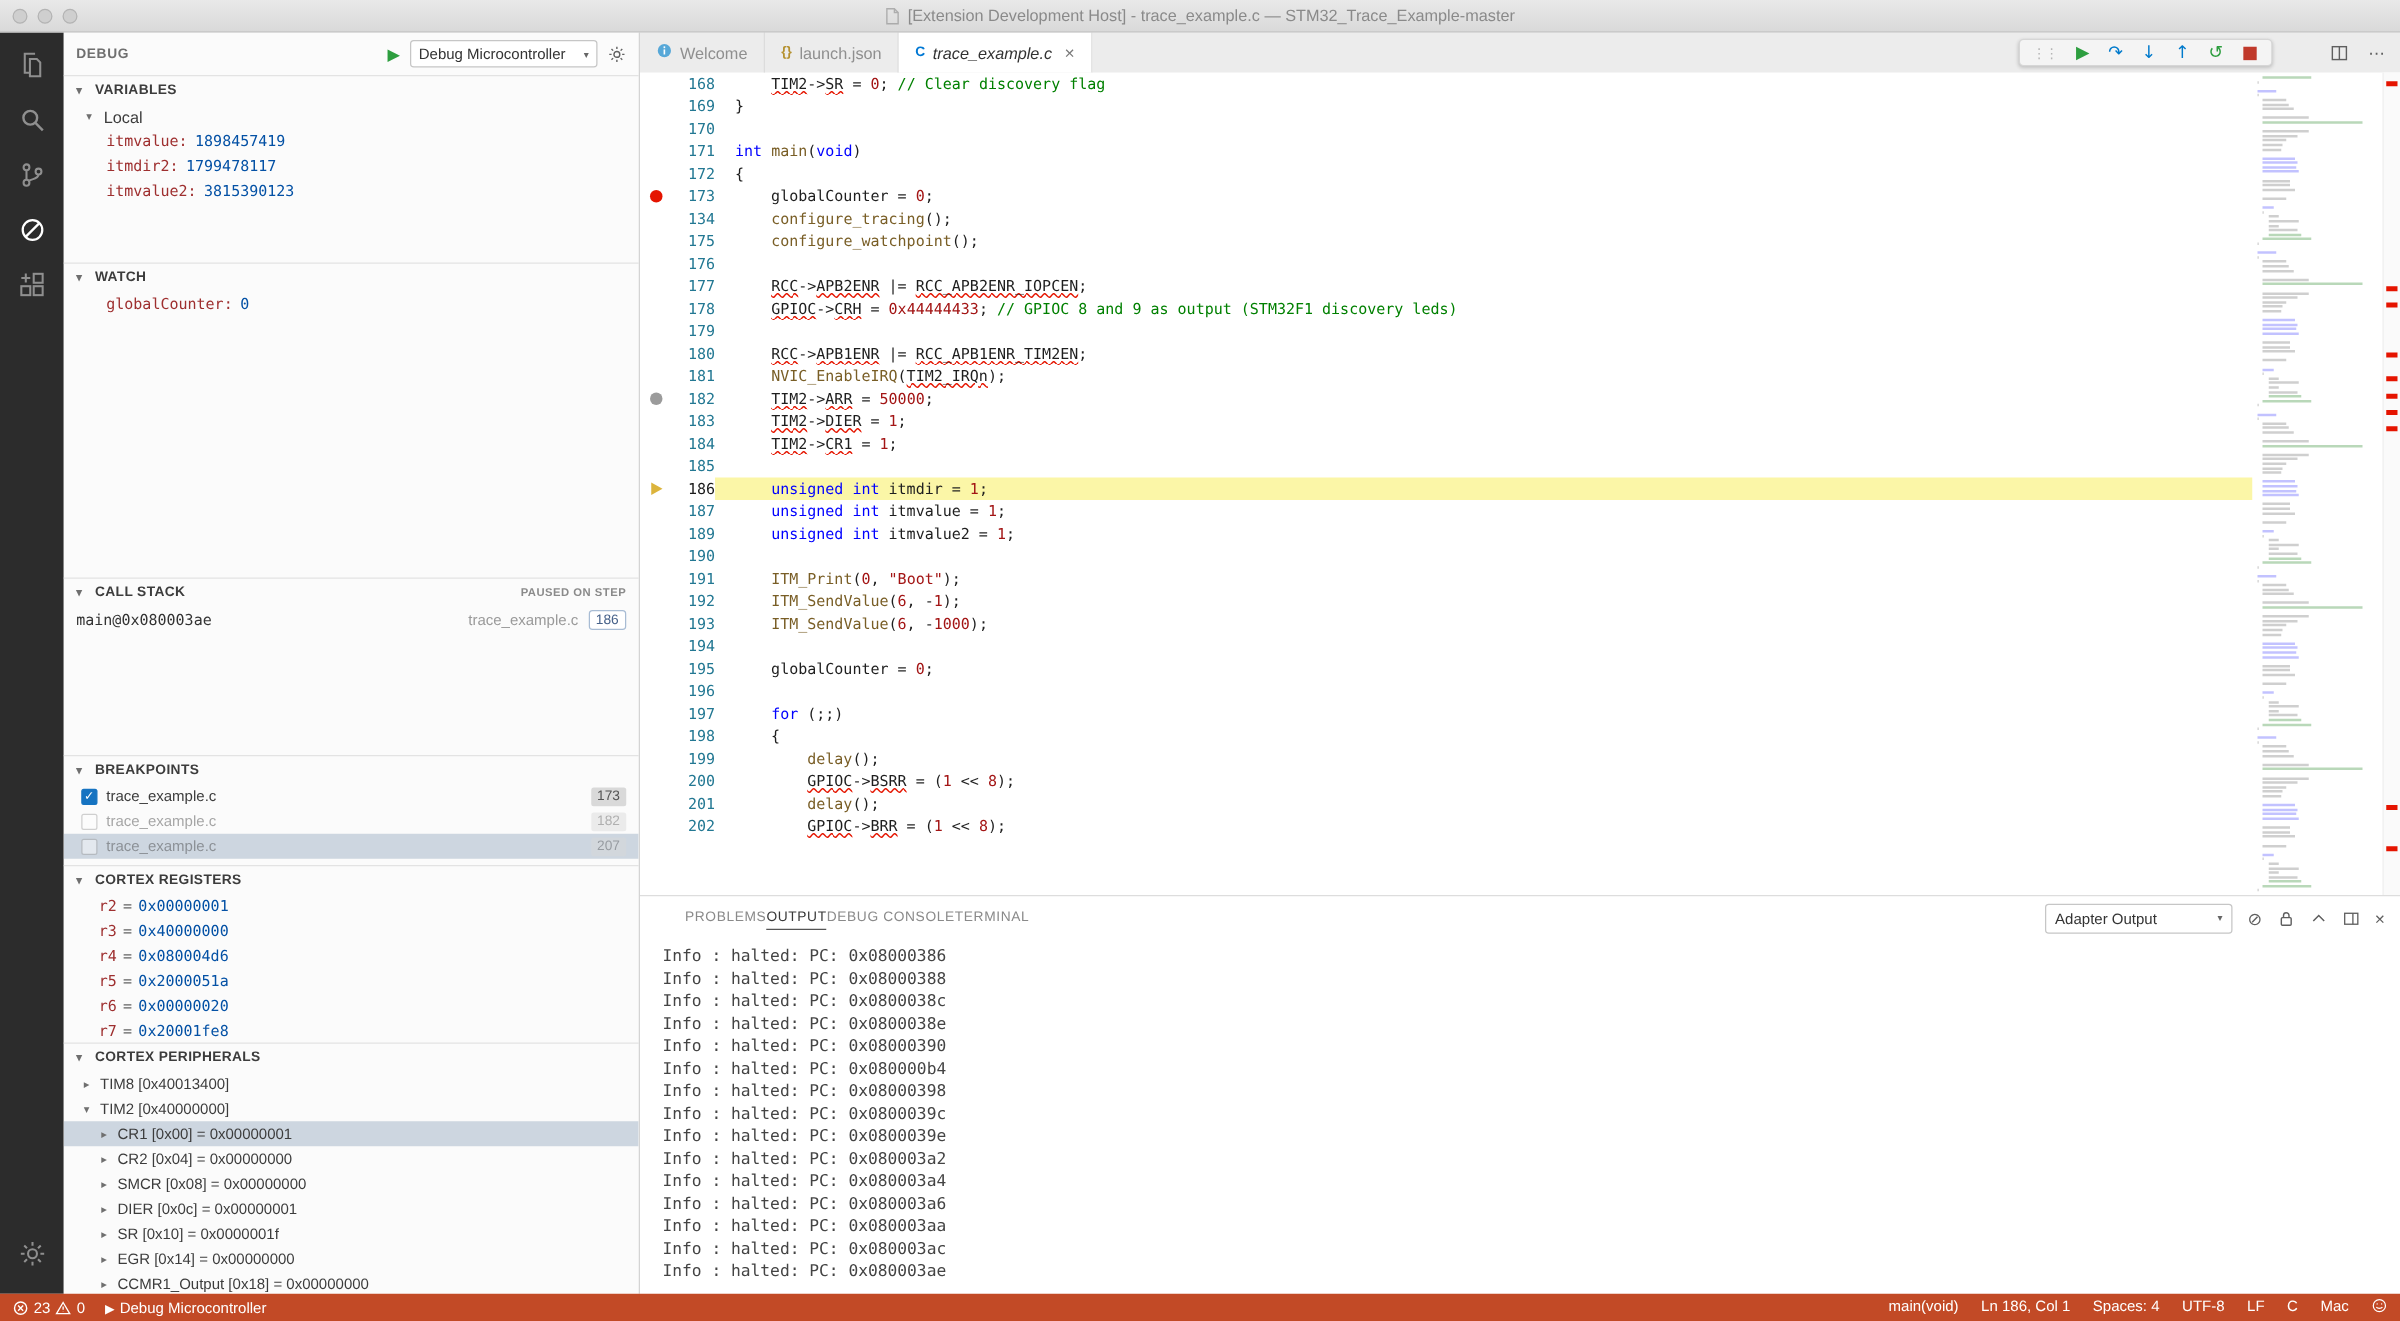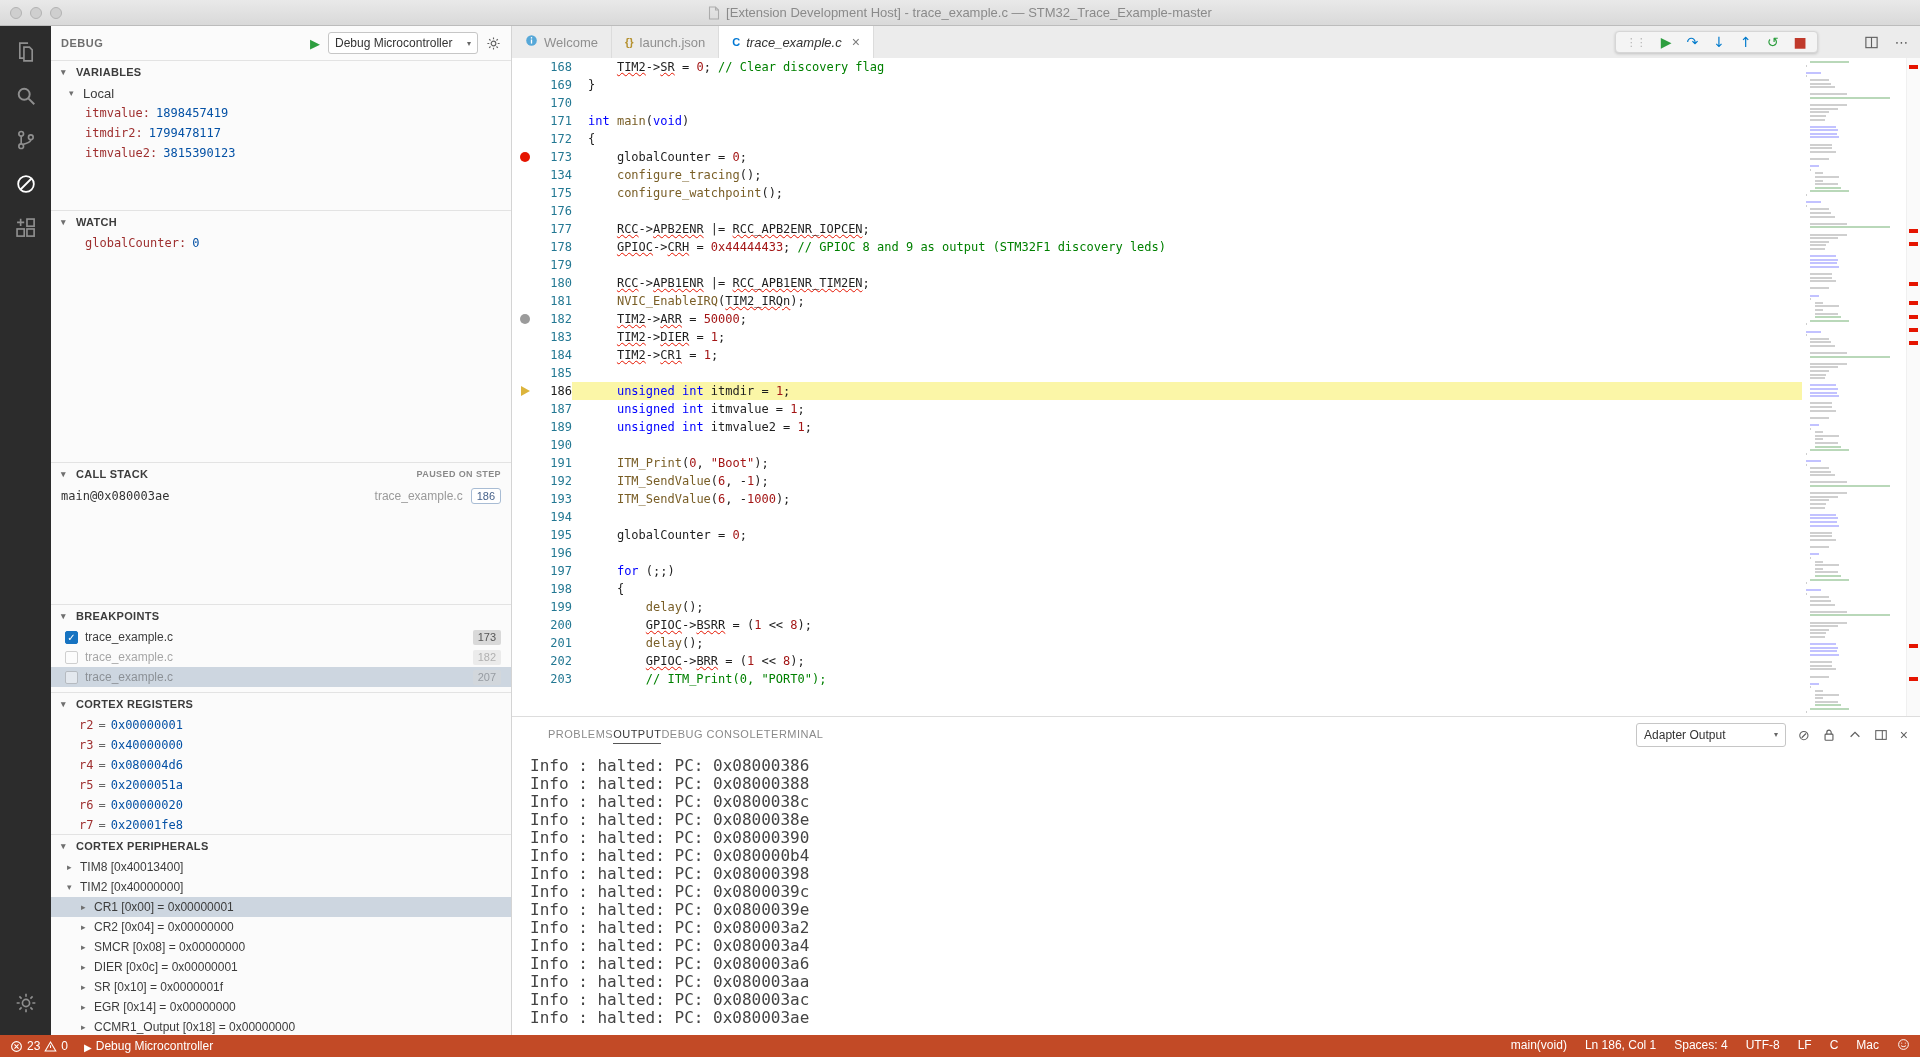--- a/index.html
+++ b/index.html
@@ -110,21 +110,21 @@
   .ruler-mark{position:absolute;right:2px;width:9px;height:4px;background:var(--breakpoint);}
 
   
   .panel{flex:1;border-top:1px solid #ddd;display:flex;flex-direction:column;min-height:0;}
   .panel-head{height:35px;flex:0 0 35px;display:flex;align-items:center;padding:0 12px 0 36px;gap:26px;}
   .ptab{font-size:11px;letter-spacing:.5px;color:#8a8a8a;cursor:pointer;padding:3px 0;border-bottom:1px solid transparent;}
   .ptab.active{color:#383838;border-bottom-color:#555;}
   .panel-right{margin-left:auto;display:flex;align-items:center;gap:12px;}
   .channel{width:150px;height:24px;border:1px solid #c6c6c6;border-radius:3px;background:#fff;font-size:12px;color:#333;display:flex;align-items:center;justify-content:space-between;padding:0 7px;cursor:pointer;}
   .p-ico{color:#5f5f5f;background:none;border:none;cursor:pointer;display:flex;align-items:center;font-size:14px;}
-  .panel-body{flex:1;overflow:hidden;font-family:"DejaVu Sans Mono",monospace;font-size:16px;line-height:18px;color:#444;padding:5px 0 0 18px;}
+  .panel-body{flex:1;overflow:hidden;font-family:"DejaVu Sans Mono",monospace;font-size:13px;line-height:18px;color:#444;padding:5px 0 0 18px;}
 
   
   .statusbar{height:22px;flex:0 0 22px;background:var(--statusbar);color:#fff;display:flex;align-items:center;font-size:12px;padding:0 10px;}
   .sb-left{display:flex;align-items:center;gap:6px;}
   .sb-group{display:flex;align-items:flex-end;gap:4px;cursor:pointer;}
   .sb-right{margin-left:auto;display:flex;align-items:flex-start;gap:18px;}
   .sb-item{cursor:pointer;white-space:nowrap;}
   .sb-play{font-size:10px;}
 </style>
 </head>
@@ -450,21 +450,20 @@
             <div class="code-line"><div class="glyph"></div><div class="lnum">193</div><div class="lcontent">    <i class="tf">ITM_SendValue</i>(<i class="tn">6</i>, -<i class="tn">1000</i>);</div></div>
             <div class="code-line"><div class="glyph"></div><div class="lnum">194</div><div class="lcontent"></div></div>
             <div class="code-line"><div class="glyph"></div><div class="lnum">195</div><div class="lcontent">    globalCounter = <i class="tn">0</i>;</div></div>
             <div class="code-line"><div class="glyph"></div><div class="lnum">196</div><div class="lcontent"></div></div>
             <div class="code-line"><div class="glyph"></div><div class="lnum">197</div><div class="lcontent">    <i class="tk">for</i> (;;)</div></div>
             <div class="code-line"><div class="glyph"></div><div class="lnum">198</div><div class="lcontent">    {</div></div>
             <div class="code-line"><div class="glyph"></div><div class="lnum">199</div><div class="lcontent">        <i class="tf">delay</i>();</div></div>
             <div class="code-line"><div class="glyph"></div><div class="lnum">200</div><div class="lcontent">        <i class="sq">GPIOC</i>-&gt;<i class="sq">BSRR</i> = (<i class="tn">1</i> &lt;&lt; <i class="tn">8</i>);</div></div>
             <div class="code-line"><div class="glyph"></div><div class="lnum">201</div><div class="lcontent">        <i class="tf">delay</i>();</div></div>
             <div class="code-line"><div class="glyph"></div><div class="lnum">202</div><div class="lcontent">        <i class="sq">GPIOC</i>-&gt;<i class="sq">BRR</i> = (<i class="tn">1</i> &lt;&lt; <i class="tn">8</i>);</div></div>
-            <div class="code-line"><div class="glyph"></div><div class="lnum">203</div><div class="lcontent">        <i class="tc">// ITM_Print(0, "PORT0");</i></div></div>
           </div>
         <div class="minimap" id="minimap">
             <div class="mm-bar mm-c" style="margin-left: 8.4px; width: 38.85px;"></div>
             <div class="mm-bar" style="margin-left: 4px; width: 1.05px;"></div>
             <div class="mm-bar" style="margin-left: 4px; width: 0px; background: transparent;"></div>
             <div class="mm-bar mm-k" style="margin-left: 4px; width: 14.7px;"></div>
             <div class="mm-bar" style="margin-left: 4px; width: 1.05px;"></div>
             <div class="mm-bar" style="margin-left: 8.4px; width: 18.9px;"></div>
             <div class="mm-bar" style="margin-left: 8.4px; width: 21px;"></div>
             <div class="mm-bar" style="margin-left: 8.4px; width: 24.15px;"></div>

